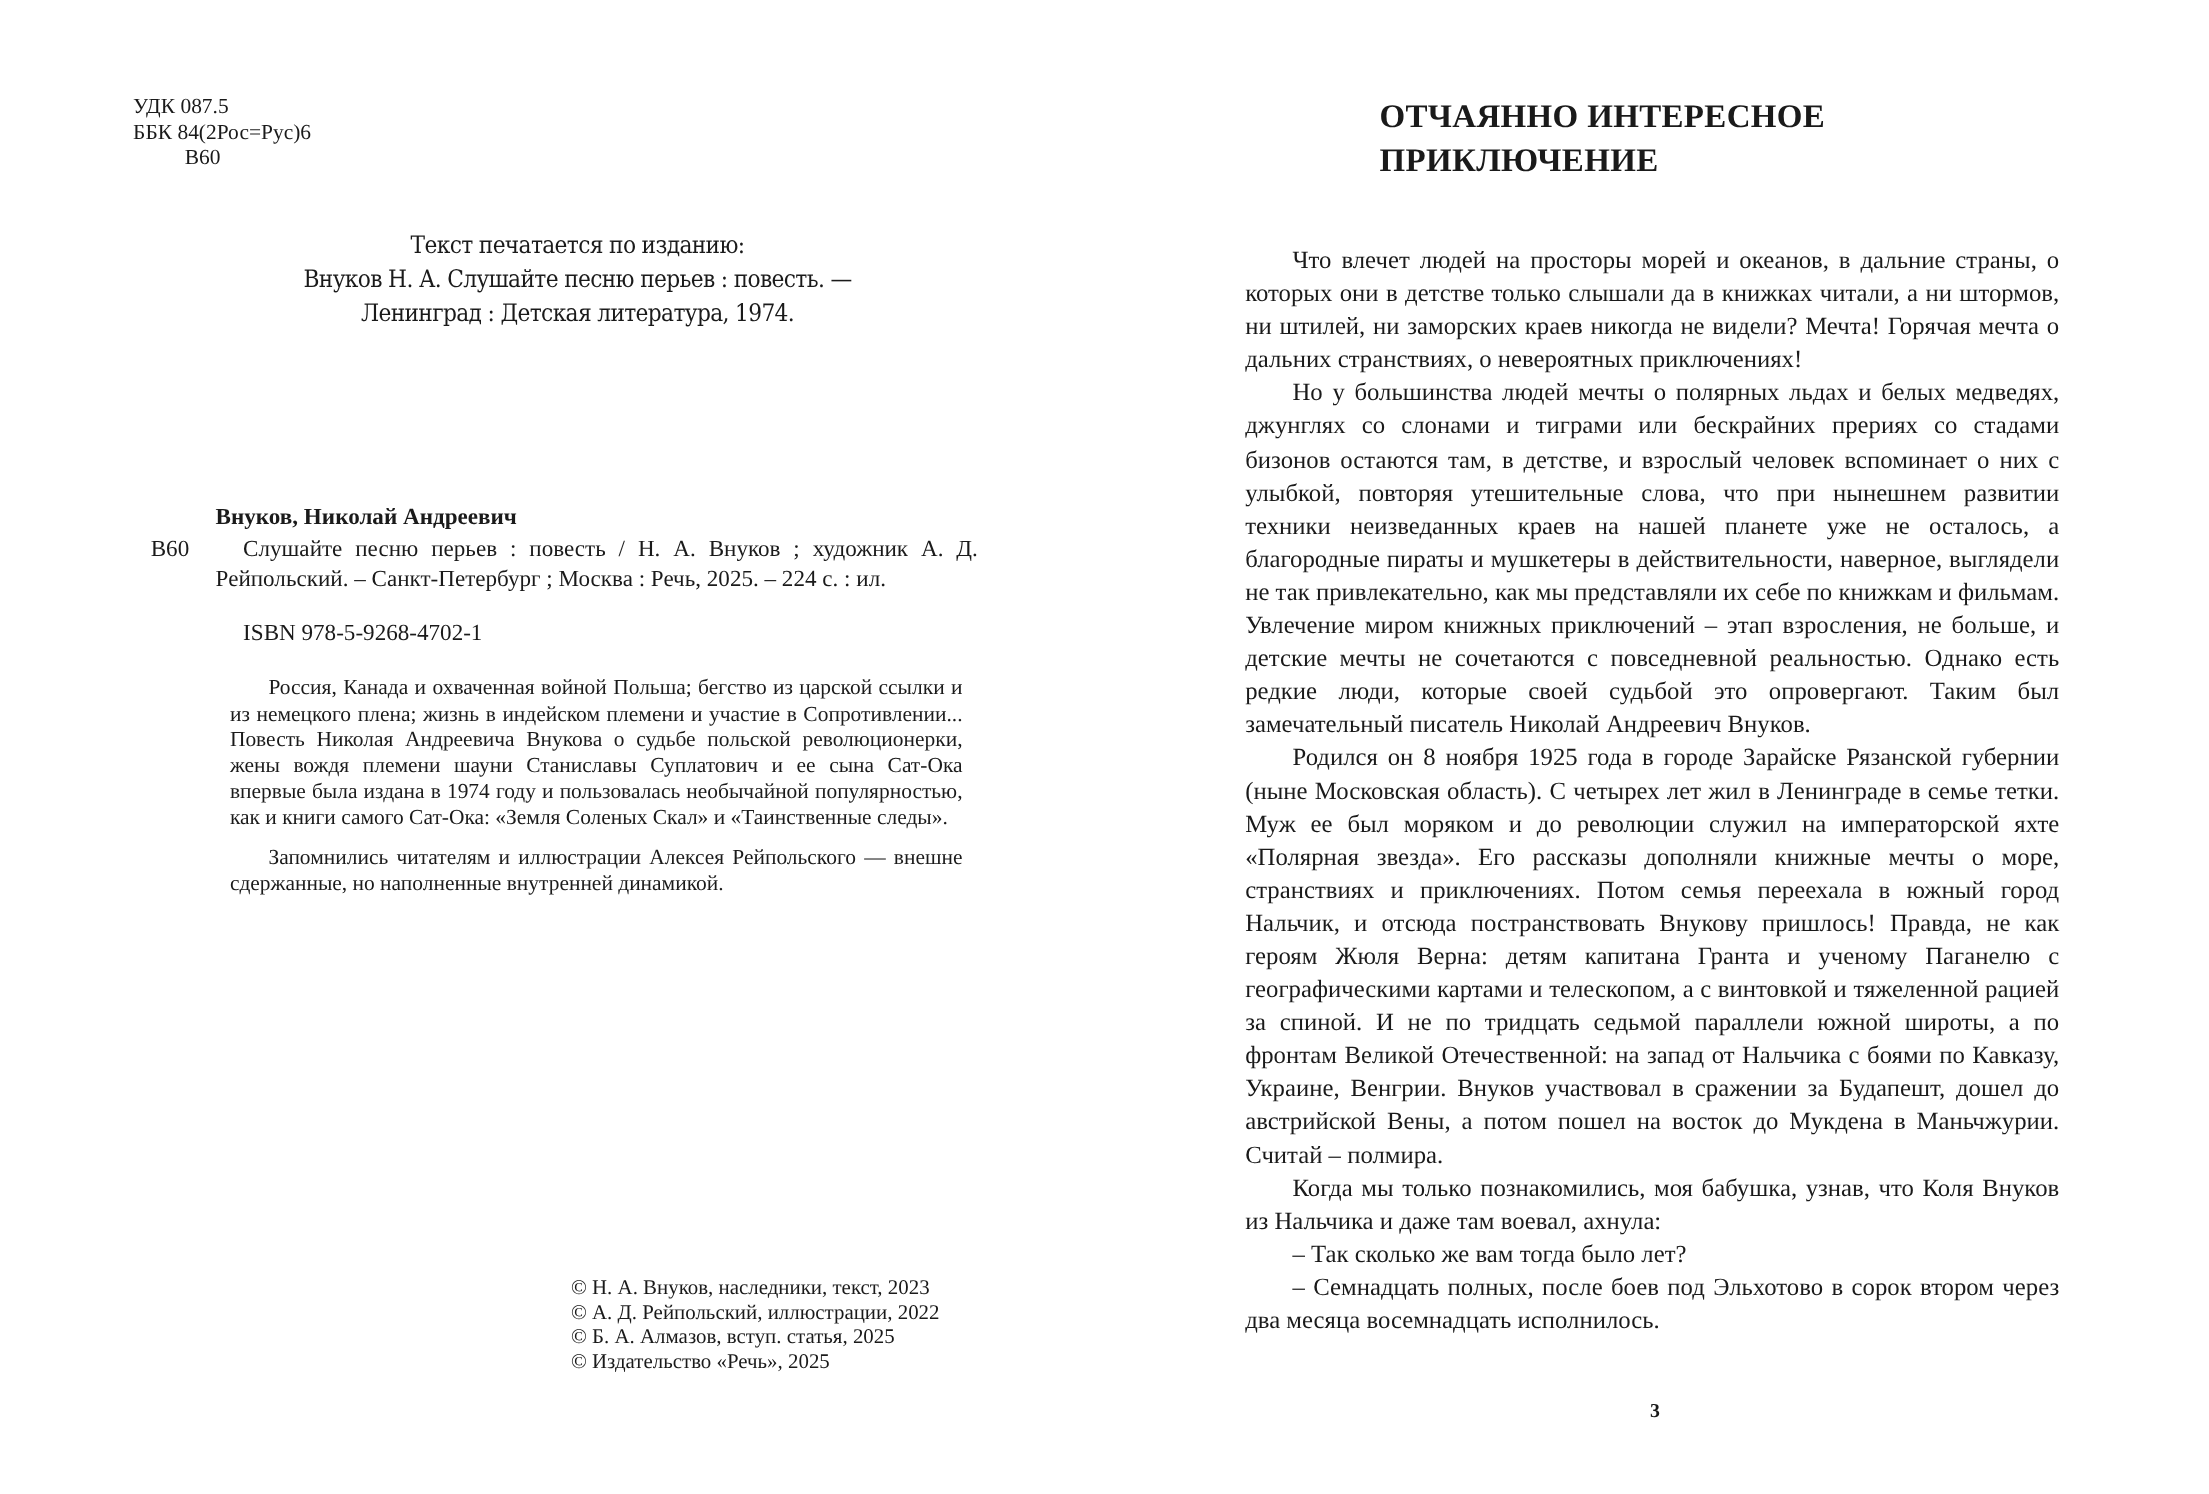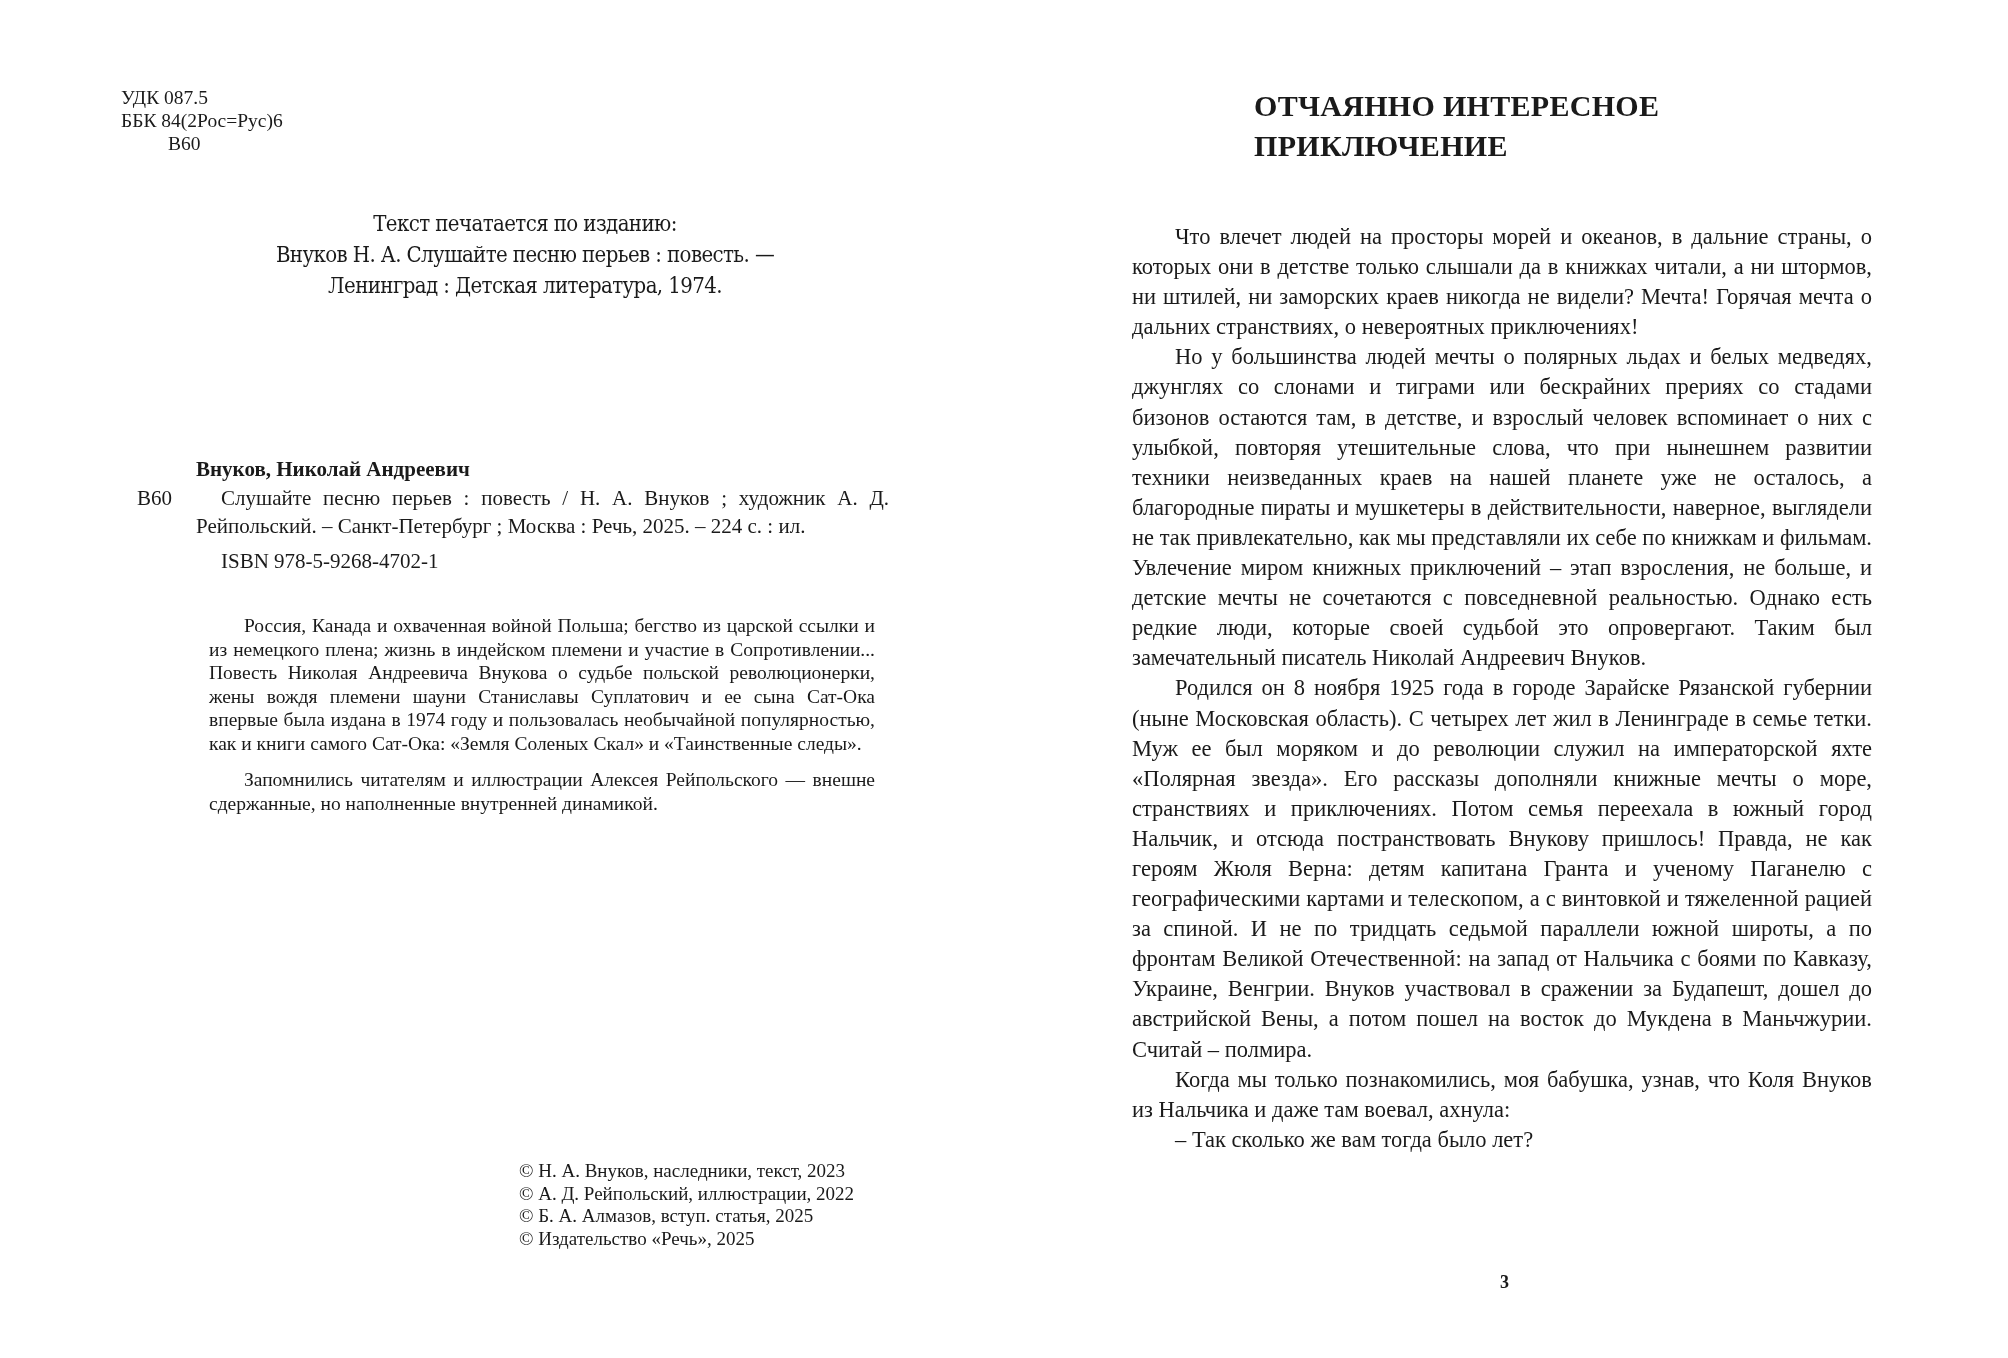--- a/index.html
+++ b/index.html
@@ -13,21 +13,21 @@
   .classif { position: absolute; left: 121px; top: 86px; font-size: 19.5px; line-height: 23px; }
   .classif .indent { padding-left: 47px; }
   .source { position: absolute; left: 200px; width: 650px; top: 208px; font-size: 22px;
             line-height: 31px; text-align: center; font-family: "DejaVu Serif", serif; font-stretch: condensed; letter-spacing: -0.6px; }
   .catalog { position: absolute; left: 137px; top: 455px; width: 752px; font-size: 21px; line-height: 28.5px;
              font-family: "Liberation Serif", serif; }
   .cat-author { font-weight: bold; padding-left: 59px; }
   .cat-entry { position: relative; padding-left: 59px; text-align: justify; }
   .cat-code { position: absolute; left: 0; top: 0; }
   .cat-entry .first { text-indent: 25px; }
-  .cat-isbn { padding-left: 84px; margin-top: 6px; }
+  .cat-isbn { padding-left: 84px; margin-top: 20px; }
   .annotation { position: absolute; left: 196px; top: 601px; width: 692px; font-size: 19.5px;
                 line-height: 23.5px; text-align: justify; }
   .annotation p { margin: 13px; text-indent: 35px; }
   .copyrights { position: absolute; left: 519px; top: 1160px; font-size: 19px; line-height: 22.5px; }
 
   
   .chapter-title { position: absolute; left: 1004px; width: 1004px; top: 0; }
   .chapter-title-inner { position: absolute; left: 250px; width: 520px; top: 86px; text-align: left;
                          font-weight: bold; font-size: 30px; line-height: 40px; letter-spacing: 0.3px; }
   .body-text { position: absolute; left: 1132px; top: 222px; width: 740px; font-size: 22.5px;
@@ -80,15 +80,16 @@
     <div>ПРИКЛЮЧЕНИЕ</div>
   </div>
 </div>
 
 <div class="body-text">
   <p>Что влечет людей на просторы морей и океанов, в дальние страны, о которых они в детстве только слышали да в книжках читали, а ни штормов, ни штилей, ни заморских краев никогда не видели? Мечта! Горячая мечта о дальних странствиях, о невероятных приключениях!</p>
   <p>Но у большинства людей мечты о полярных льдах и белых медведях, джунглях со слонами и тиграми или бескрайних прериях со стадами бизонов остаются там, в детстве, и взрослый человек вспоминает о них с улыбкой, повторяя утешительные слова, что при нынешнем развитии техники неизведанных краев на нашей планете уже не осталось, а благородные пираты и мушкетеры в действительности, наверное, выглядели не так привлекательно, как мы представляли их себе по книжкам и фильмам. Увлечение миром книжных приключений – этап взросления, не больше, и детские мечты не сочетаются с повседневной реальностью. Однако есть редкие люди, которые своей судьбой это опровергают. Таким был замечательный писатель Николай Андреевич Внуков.</p>
   <p>Родился он 8 ноября 1925 года в городе Зарайске Рязанской губернии (ныне Московская область). С четырех лет жил в Ленинграде в семье тетки. Муж ее был моряком и до революции служил на императорской яхте «Полярная звезда». Его рассказы дополняли книжные мечты о море, странствиях и приключениях. Потом семья переехала в южный город Нальчик, и отсюда постранствовать Внукову пришлось! Правда, не как героям Жюля Верна: детям капитана Гранта и ученому Паганелю с географическими картами и телескопом, а с винтовкой и тяжеленной рацией за спиной. И не по тридцать седьмой параллели южной широты, а по фронтам Великой Отечественной: на запад от Нальчика с боями по Кавказу, Украине, Венгрии. Внуков участвовал в сражении за Будапешт, дошел до австрийской Вены, а потом пошел на восток до Мукдена в Маньчжурии. Считай – полмира.</p>
   <p>Когда мы только познакомились, моя бабушка, узнав, что Коля Внуков из Нальчика и даже там воевал, ахнула:</p>
   <p>– Так сколько же вам тогда было лет?</p>
+  <p>– Семнадцать полных, после боев под Эльхотово в сорок втором через два месяца восемнадцать исполнилось.</p>
 </div>
 
 <div class="page-number">3</div>
 
 </body></html>

